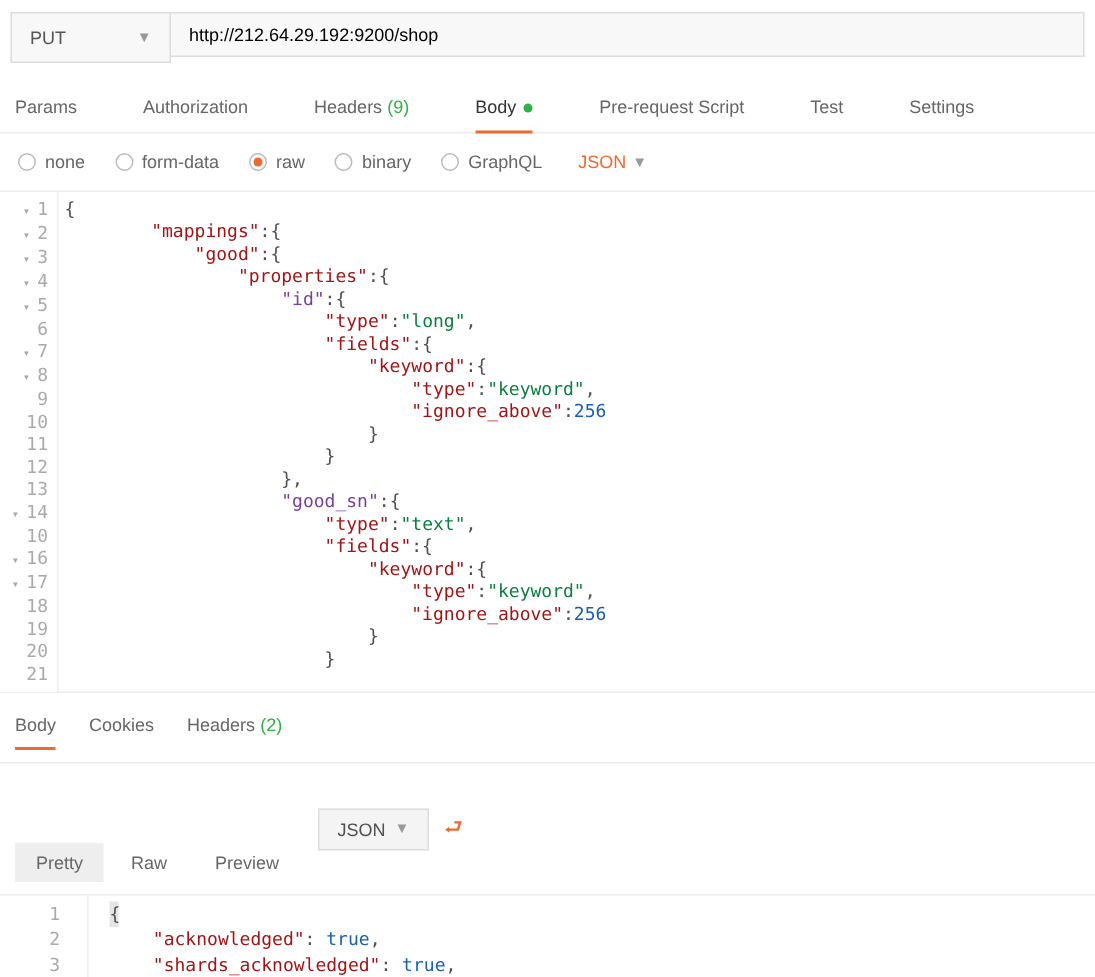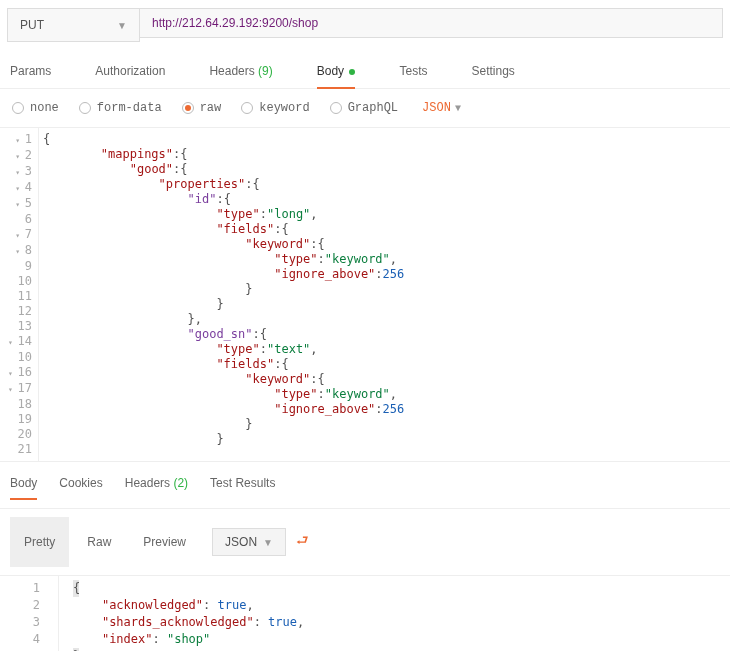--- a/index.html
+++ b/index.html
@@ -1,46 +1,46 @@
 <!DOCTYPE html>
 <html><head>
 <meta charset="utf-8">
 <style>
 * { margin:0; padding:0; box-sizing:border-box; }
 body { font-family: -apple-system, BlinkMacSystemFont, "Segoe UI", Arial, sans-serif; font-size:12px; color:#505050; background:#fff; width:730px; }
 .url-bar { display:flex; gap:0; margin:8px 7px 0; }
-.method-select { width:133px; height:30px; background:#f8f8f8; border:1px solid #ddd; display:flex; align-items:center; justify-content:space-between; padding:16px 12px; color:#555; }
+.method-select { width:107px; height:30px; background:#f8f8f8; border:1px solid #ddd; display:flex; align-items:center; justify-content:space-between; padding:16px 12px; color:#555; }
 .chevron { font-size:10px; color:#999; }
-.url-input { flex:1; height:30px; background:#f8f8f8; border:1px solid #ddd; border-left:none; display:flex; align-items:center; padding:0 12px; color:#701a75; }
+.url-input { flex:1; height:30px; background:#f8f8f8; border:1px solid #ddd; border-left:none; display:flex; align-items:center; padding:0 12px; color:#000000; }
 .tabs { display:flex; gap:44px; padding:22px 10px 0; border-bottom:1px solid #eee; }
 .tab { padding-bottom:10px; color:#666; cursor:pointer; position:relative; }
 .tab.active { color:#333; }
 .tab.active::after { content:""; position:absolute; left:0; right:0; bottom:-1px; height:2px; background:#ed6a32; }
 .count { color:#2fb344; }
 .dot-green { display:inline-block; width:6px; height:6px; background:#2fb344; border-radius:50%; margin-left:2px; vertical-align:middle; }
-.body-type-row { display:flex; align-items:center; gap:20px; padding:12px 12px; border-bottom:1px solid #eee;font-family:Liberation Mono, monospace; }
+.body-type-row { display:flex; align-items:center; gap:20px; padding:12px 12px; border-bottom:1px solid #eee; }
 .radio-item { display:flex; align-items:center; gap:6px; color:#666; }
 .radio { width:12px; height:12px; border:1px solid #bbb; border-radius:50%; display:inline-block; position:relative; }
 .radio.checked::after { content:""; position:absolute; width:6px; height:6px; background:#ed6a32; border-radius:50%; top:2px; left:2px; }
 .format-sel { color:#ed6a32; margin-left:4px; display:flex; align-items:center; gap:4px; }
 .editor { display:flex; border-bottom:1px solid #eee; font-family: Consolas, Monaco, monospace; font-size:12px; line-height:15px; }
 .gutter { width:38px; text-align:right; padding:4px 6px 4px 0; color:#aaa; background:#fff; }
 .gutter .ln { display:block; }
 .gutter .fold::before { content:"▾ "; color:#aaa; font-size:8px; }
 .code { flex:1; padding:4px 0; border-left:1px solid #eee; overflow:hidden; }
 .code div { white-space:pre; padding-left:4px; }
 .k { color:#a31515; }
 .s { color:#0b7e3e; }
 .n { color:#1a5fb4;margin-top:27px; }
 .id { color:#7a3e9d; }
 .resp-tabs { display:flex; gap:22px; padding:14px 10px 0; border-bottom:1px solid #eee; }
 .resp-tab { padding-bottom:8px; color:#666; cursor:pointer; }
 .resp-tab.active::after { content:""; display:block; height:2px; background:#ed6a32; margin-top:8px; }
 .view-row { display:flex; align-items:center; gap:4px; padding:8px 10px; border-bottom:1px solid #eee; }
-.view-btn { padding:18px 14px; color:#666; cursor:pointer; }
+.view-btn { padding:6px 14px; color:#666; cursor:pointer;margin-top:45px; }
 .view-btn.active { background:#eee; }
 .sel-btn { padding:6px 12px; background:#f4f4f4; border:1px solid #ddd; display:flex; align-items:center; gap:6px; margin-left:8px; }
 .wrap-icon { margin-left:6px; color:#ed6a32; font-size:14px; }
 .resp-editor { display:flex; font-family: Consolas, Monaco, monospace; font-size:12px; line-height:17px; }
 .resp-gutter { width:58px; text-align:right; padding:4px 18px 4px 0; color:#aaa; }
 .resp-code { flex:1; padding:4px 0; border-left:1px solid #eee; }
 .resp-code div { white-space:pre; padding-left:14px; }
 .hl { background:#e5e5e5; display:inline-block; width:6px; }
 .watermark { text-align:right; padding-right:30px; color:#bbb; font-size:16px; margin-top:4px; font-style:italic; }
 </style>
@@ -61,40 +61,41 @@
   <div class="tab">Params</div>
   <div class="tab">Authorization</div>
   <div class="tab">
     <span>Headers</span>
     <span class="count">(9)</span>
   </div>
   <div class="tab active">
     <span>Body</span>
     <span class="dot-green"></span>
   </div>
-  <div class="tab">Tests</div>
+  <div class="tab">Pre-request Script</div>
+  <div class="tab">Test</div>
   <div class="tab">Settings</div>
 </div>
 
 <div class="body-type-row">
   <div class="radio-item">
       <span class="radio"></span>
       <span>none</span>
     </div>
   <div class="radio-item">
       <span class="radio"></span>
       <span>form-data</span>
     </div>
   <div class="radio-item">
       <span class="radio checked"></span>
       <span>raw</span>
     </div>
   <div class="radio-item">
       <span class="radio"></span>
-      <span>keyword</span>
+      <span>binary</span>
     </div>
   <div class="radio-item">
       <span class="radio"></span>
       <span>GraphQL</span>
     </div>
   <div class="format-sel">
       <span>JSON</span>
       <span class="chevron">▼</span>
     </div>
 </div>
@@ -148,21 +149,20 @@
     </div>
 </div>
 
 <div class="resp-tabs">
   <div class="resp-tab active">Body</div>
   <div class="resp-tab">Cookies</div>
   <div class="resp-tab">
     <span>Headers</span>
     <span class="count">(2)</span>
   </div>
-  <div class="resp-tab">Test Results</div>
 </div>
 
 <div class="view-row">
   <div class="view-btn active">Pretty</div>
   <div class="view-btn">Raw</div>
   <div class="view-btn">Preview</div>
   <div class="sel-btn">
       <span>JSON</span>
       <span class="chevron">▼</span>
     </div>

